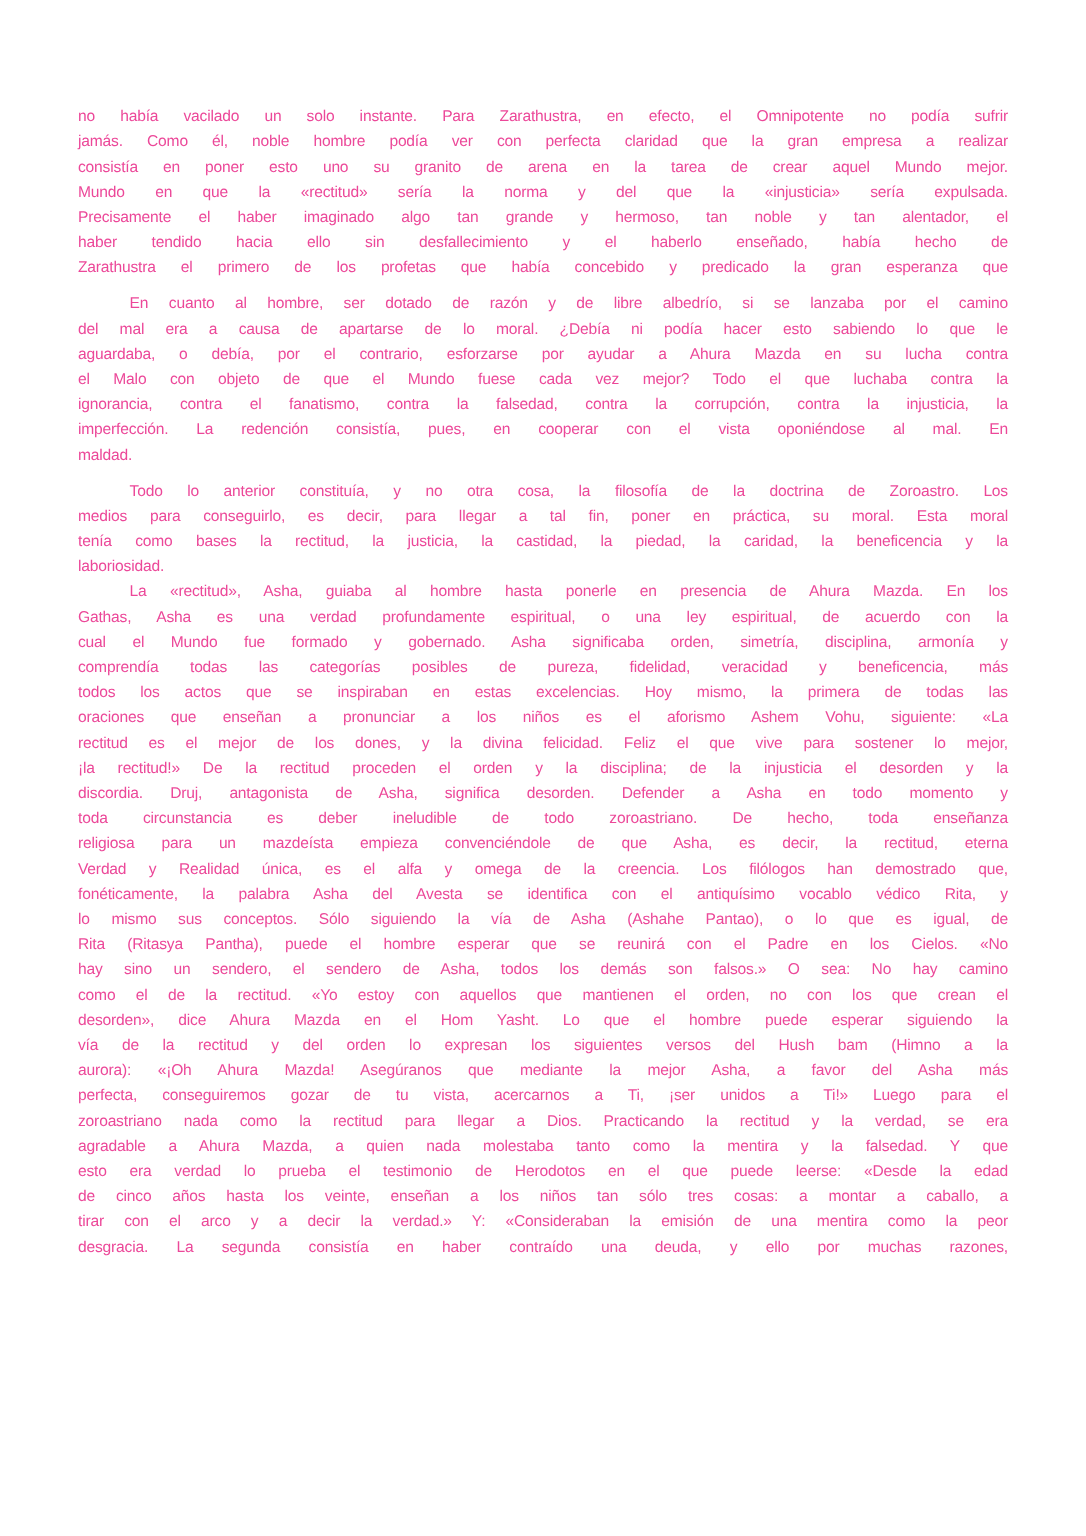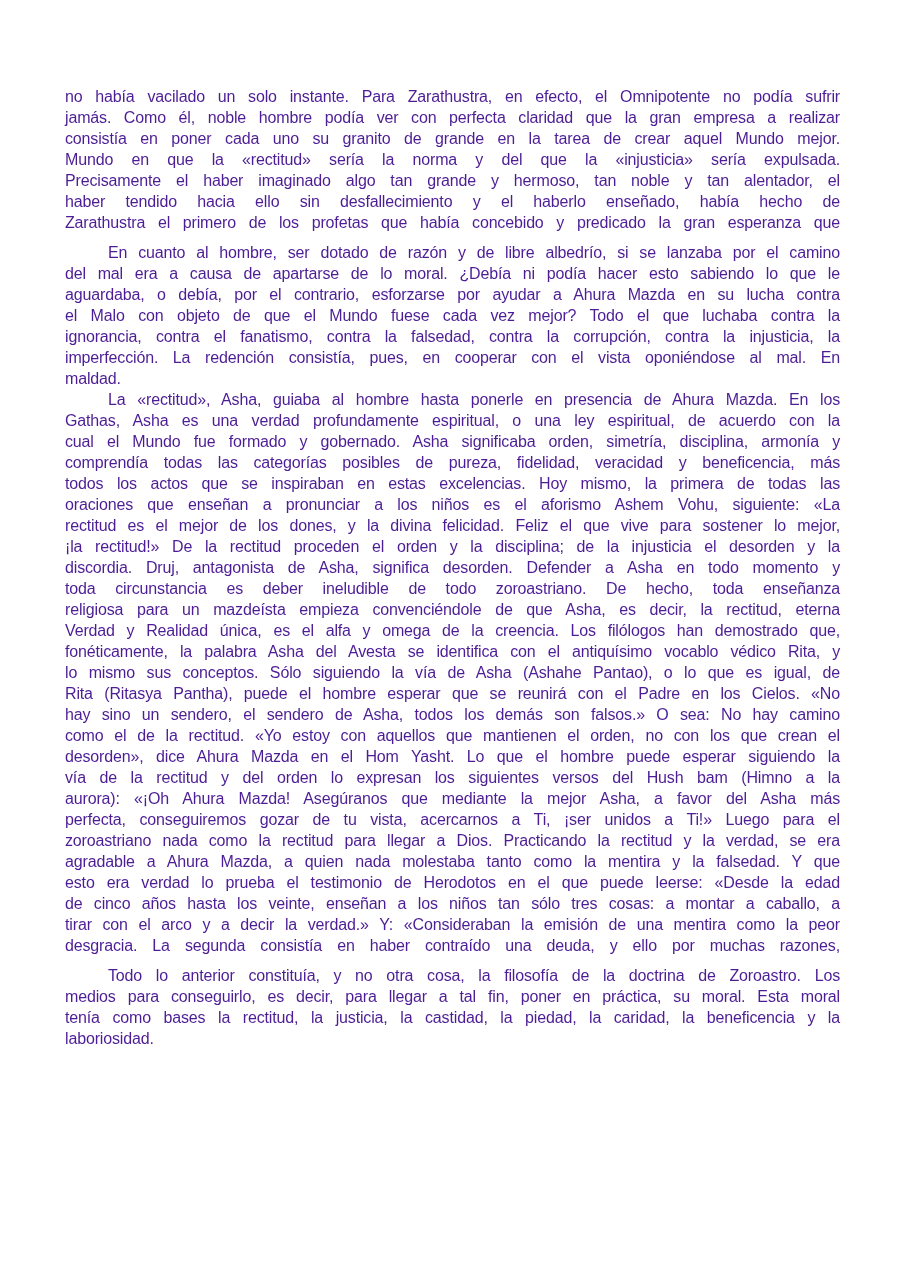--- a/index.html
+++ b/index.html
@@ -12,23 +12,23 @@
       height: 1280px;
       position: relative;
       overflow: hidden;
     }
     .page {
       position: absolute;
       left: 65px;
       top: 86px;
       width: 775px;
       font-family: "Liberation Sans", sans-serif;
-      font-size: 16px;
+      font-size: 13px;
       line-height: 21px;
-      color: #4c1d95;
+      color: #ec4899;
       letter-spacing: -0.15px;
     }
     .para {
       margin: 0;
       text-align: justify;
       text-align-last: left;
     }
     .para.gap-before {
       margin-top: 9px;
     }
@@ -46,35 +46,42 @@
     }
   </style>
 </head>
 <body>
 
 <div class="page">
 
   <div class="para">
     <span class="line">no había vacilado un solo instante. Para Zarathustra, en efecto, el Omnipotente no podía sufrir</span>
     <span class="line">jamás. Como él, noble hombre podía ver con perfecta claridad que la gran empresa a realizar</span>
-    <span class="line">consistía en poner cada uno su granito de grande en la tarea de crear aquel Mundo mejor.</span>
+    <span class="line">consistía en poner esto uno su granito de arena en la tarea de crear aquel Mundo mejor.</span>
     <span class="line">Mundo en que la «rectitud» sería la norma y del que la «injusticia» sería expulsada.</span>
     <span class="line">Precisamente el haber imaginado algo tan grande y hermoso, tan noble y tan alentador, el</span>
     <span class="line">haber tendido hacia ello sin desfallecimiento y el haberlo enseñado, había hecho de</span>
     <span class="line">Zarathustra el primero de los profetas que había concebido y predicado la gran esperanza que</span>
   </div>
 
   <div class="para gap-before">
     <span class="line first-indent">En cuanto al hombre, ser dotado de razón y de libre albedrío, si se lanzaba por el camino</span>
     <span class="line">del mal era a causa de apartarse de lo moral. ¿Debía ni podía hacer esto sabiendo lo que le</span>
     <span class="line">aguardaba, o debía, por el contrario, esforzarse por ayudar a Ahura Mazda en su lucha contra</span>
     <span class="line">el Malo con objeto de que el Mundo fuese cada vez mejor? Todo el que luchaba contra la</span>
     <span class="line">ignorancia, contra el fanatismo, contra la falsedad, contra la corrupción, contra la injusticia, la</span>
     <span class="line">imperfección. La redención consistía, pues, en cooperar con el vista oponiéndose al mal. En</span>
     <span class="line last">maldad.</span>
+  </div>
+
+  <div class="para gap-before">
+    <span class="line first-indent">Todo lo anterior constituía, y no otra cosa, la filosofía de la doctrina de Zoroastro. Los</span>
+    <span class="line">medios para conseguirlo, es decir, para llegar a tal fin, poner en práctica, su moral. Esta moral</span>
+    <span class="line">tenía como bases la rectitud, la justicia, la castidad, la piedad, la caridad, la beneficencia y la</span>
+    <span class="line last">laboriosidad.</span>
   </div>
 
   <div class="para">
     <span class="line first-indent">La «rectitud», Asha, guiaba al hombre hasta ponerle en presencia de Ahura Mazda. En los</span>
     <span class="line">Gathas, Asha es una verdad profundamente espiritual, o una ley espiritual, de acuerdo con la</span>
     <span class="line">cual el Mundo fue formado y gobernado. Asha significaba orden, simetría, disciplina, armonía y</span>
     <span class="line">comprendía todas las categorías posibles de pureza, fidelidad, veracidad y beneficencia, más</span>
     <span class="line">todos los actos que se inspiraban en estas excelencias. Hoy mismo, la primera de todas las</span>
     <span class="line">oraciones que enseñan a pronunciar a los niños es el aforismo Ashem Vohu, siguiente: «La</span>
     <span class="line">rectitud es el mejor de los dones, y la divina felicidad. Feliz el que vive para sostener lo mejor,</span>
@@ -93,20 +100,13 @@
     <span class="line">aurora): «¡Oh Ahura Mazda! Asegúranos que mediante la mejor Asha, a favor del Asha más</span>
     <span class="line">perfecta, conseguiremos gozar de tu vista, acercarnos a Ti, ¡ser unidos a Ti!» Luego para el</span>
     <span class="line">zoroastriano nada como la rectitud para llegar a Dios. Practicando la rectitud y la verdad, se era</span>
     <span class="line">agradable a Ahura Mazda, a quien nada molestaba tanto como la mentira y la falsedad. Y que</span>
     <span class="line">esto era verdad lo prueba el testimonio de Herodotos en el que puede leerse: «Desde la edad</span>
     <span class="line">de cinco años hasta los veinte, enseñan a los niños tan sólo tres cosas: a montar a caballo, a</span>
     <span class="line">tirar con el arco y a decir la verdad.» Y: «Consideraban la emisión de una mentira como la peor</span>
     <span class="line">desgracia. La segunda consistía en haber contraído una deuda, y ello por muchas razones,</span>
   </div>
 
-  <div class="para gap-before">
-    <span class="line first-indent">Todo lo anterior constituía, y no otra cosa, la filosofía de la doctrina de Zoroastro. Los</span>
-    <span class="line">medios para conseguirlo, es decir, para llegar a tal fin, poner en práctica, su moral. Esta moral</span>
-    <span class="line">tenía como bases la rectitud, la justicia, la castidad, la piedad, la caridad, la beneficencia y la</span>
-    <span class="line last">laboriosidad.</span>
-  </div>
-
 </div>
 
 </body></html>

